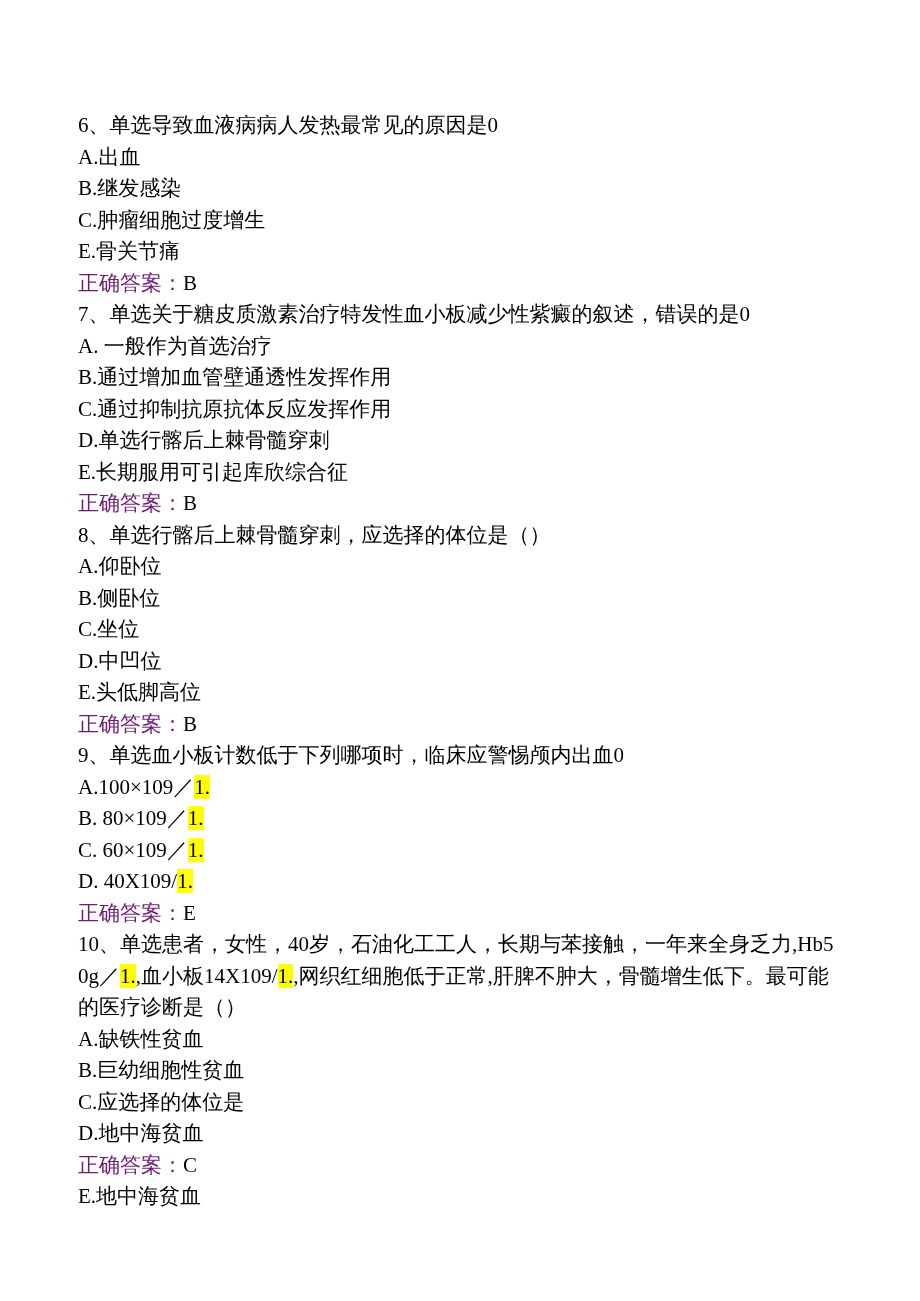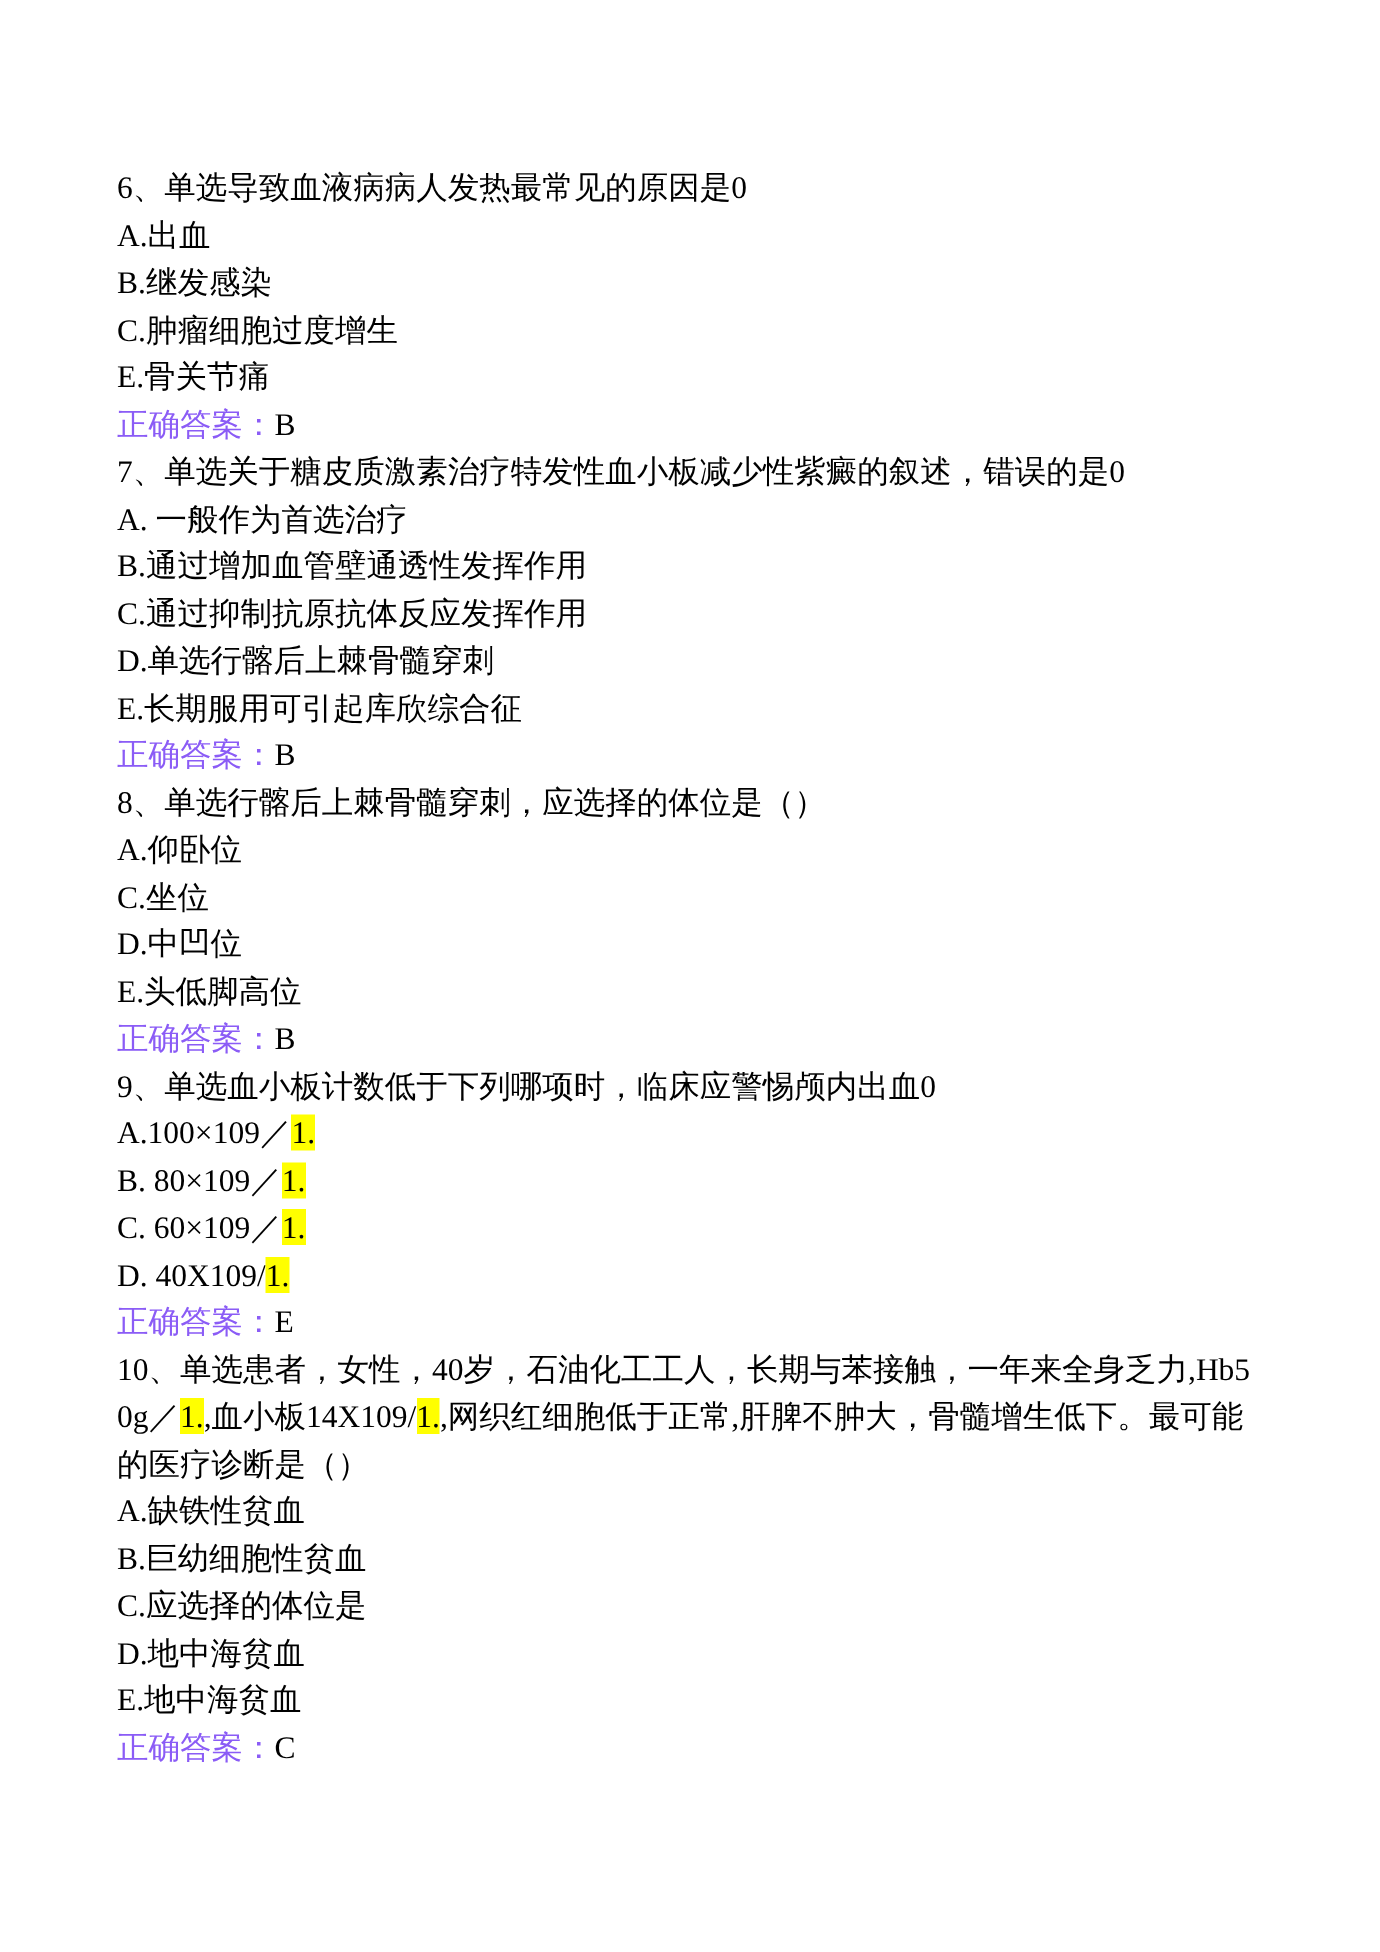--- a/index.html
+++ b/index.html
@@ -13,21 +13,21 @@
     line-height: 1.5;
   }
   .page {
     padding: 110px 78px 60px 78px;
   }
   .line {
     white-space: pre-wrap;
     word-break: break-all;
   }
   .answer-label {
-    color: #8b5cf6;
+    color: #701a75;
     text-align: center;
   }
   .hl {
     background-color: #ffff00;
   }
 </style>
 </head>
 <body>
 
 <div class="page">
@@ -42,33 +42,34 @@
   <div class="line">7、单选关于糖皮质激素治疗特发性血小板减少性紫癜的叙述，错误的是0</div>
   <div class="line">A. 一般作为首选治疗</div>
   <div class="line">B.通过增加血管壁通透性发挥作用</div>
   <div class="line">C.通过抑制抗原抗体反应发挥作用</div>
   <div class="line">D.单选行髂后上棘骨髓穿刺</div>
   <div class="line">E.长期服用可引起库欣综合征</div>
   <div class="line"><span class="answer-label">正确答案：</span><span>B</span></div>
 
   <div class="line">8、单选行髂后上棘骨髓穿刺，应选择的体位是（）</div>
   <div class="line">A.仰卧位</div>
+  <div class="line">B.侧卧位</div>
   <div class="line">C.坐位</div>
   <div class="line">D.中凹位</div>
   <div class="line">E.头低脚高位</div>
   <div class="line"><span class="answer-label">正确答案：</span><span>B</span></div>
 
   <div class="line">9、单选血小板计数低于下列哪项时，临床应警惕颅内出血0</div>
   <div class="line"><span>A.100×109／</span><span class="hl">1.</span></div>
   <div class="line"><span>B. 80×109／</span><span class="hl">1.</span></div>
   <div class="line"><span>C. 60×109／</span><span class="hl">1.</span></div>
   <div class="line"><span>D. 40X109/</span><span class="hl">1.</span></div>
   <div class="line"><span class="answer-label">正确答案：</span><span>E</span></div>
 
   <div class="line"><span>10、单选患者，女性，40岁，石油化工工人，长期与苯接触，一年来全身乏力,Hb50g／</span><span class="hl">1.</span><span>,血小板14X109/</span><span class="hl">1.</span><span>,网织红细胞低于正常,肝脾不肿大，骨髓增生低下。最可能的医疗诊断是（）</span></div>
   <div class="line">A.缺铁性贫血</div>
   <div class="line">B.巨幼细胞性贫血</div>
   <div class="line">C.应选择的体位是</div>
   <div class="line">D.地中海贫血</div>
+  <div class="line"><span class="answer-label">正确答案：</span><span>C</span></div>
   <div class="line">E.地中海贫血</div>
-  <div class="line"><span class="answer-label">正确答案：</span><span>C</span></div>
 
 </div>
 
 </body></html>

